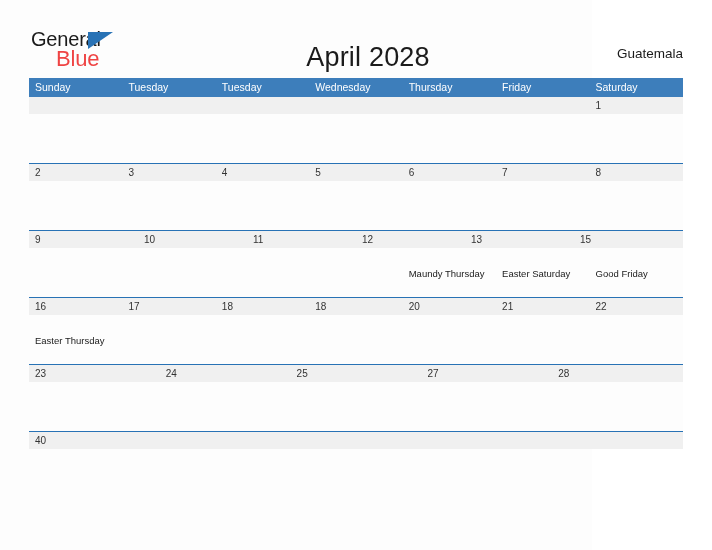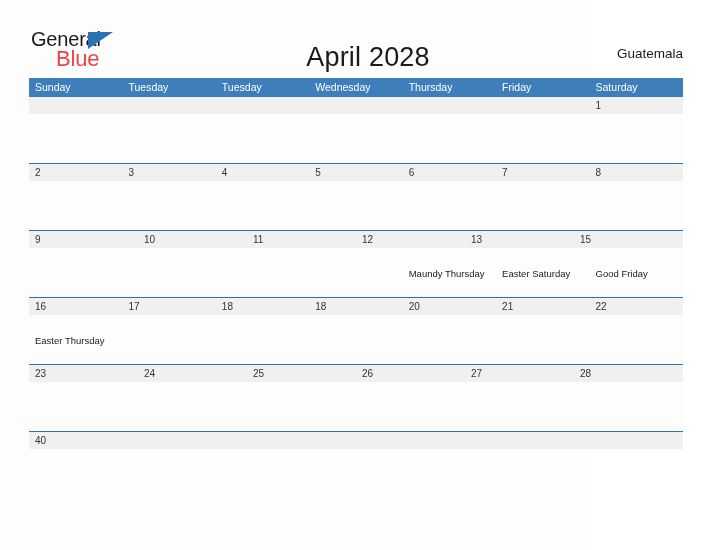--- a/index.html
+++ b/index.html
@@ -268,21 +268,20 @@
         <div class="event"></div>
       </div>
       <div class="week-sep"></div>
     </div>
 
     <div class="week">
       <div class="daynums">
         <div class="daynum">23</div>
         <div class="daynum">24</div>
         <div class="daynum">25</div>
-        <div class="daynum">26</div>
         <div class="daynum">27</div>
         <div class="daynum">28</div>
       </div>
       <div class="events">
         <div class="event"></div>
         <div class="event"></div>
         <div class="event"></div>
         <div class="event"></div>
         <div class="event"></div>
         <div class="event"></div>

